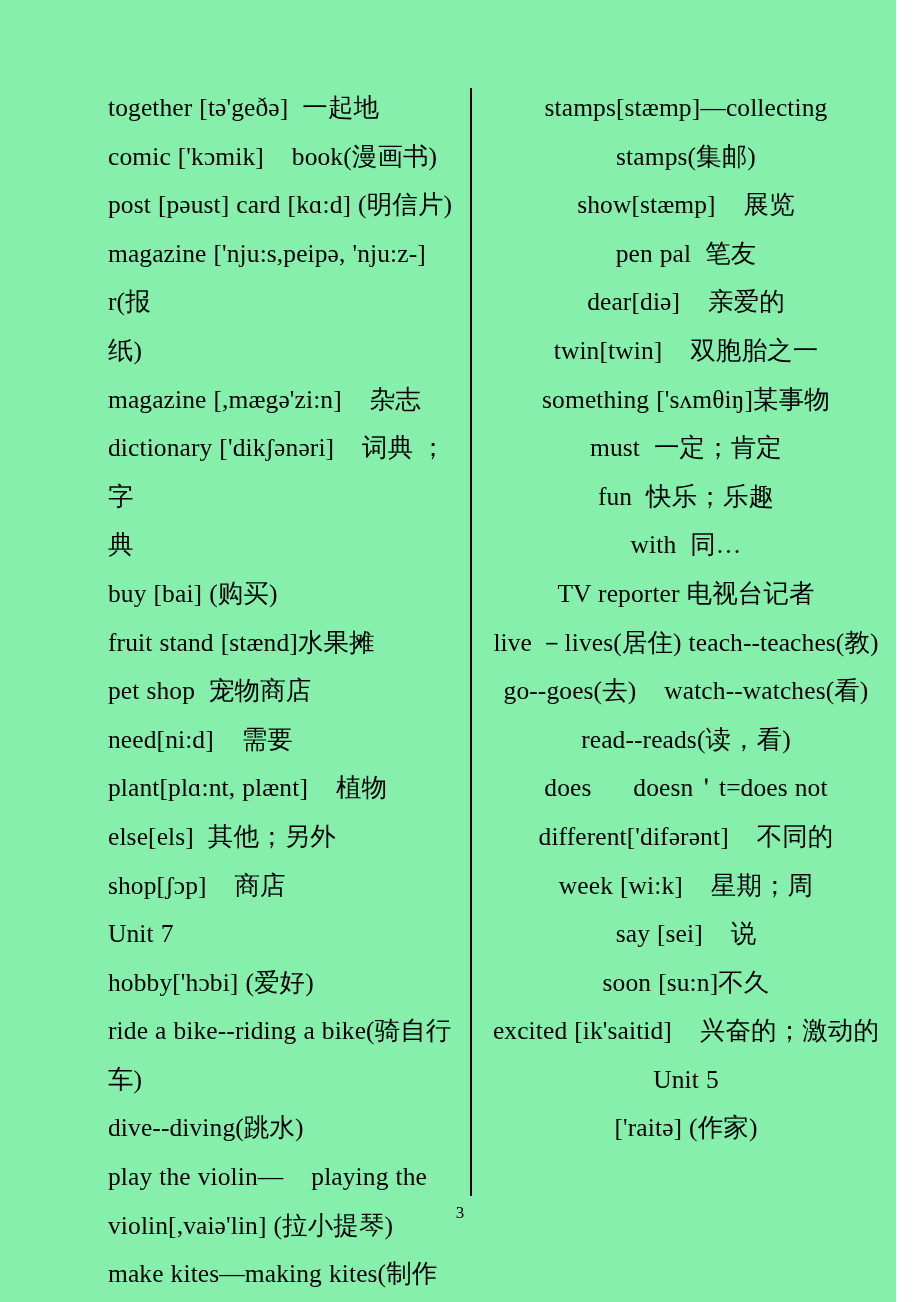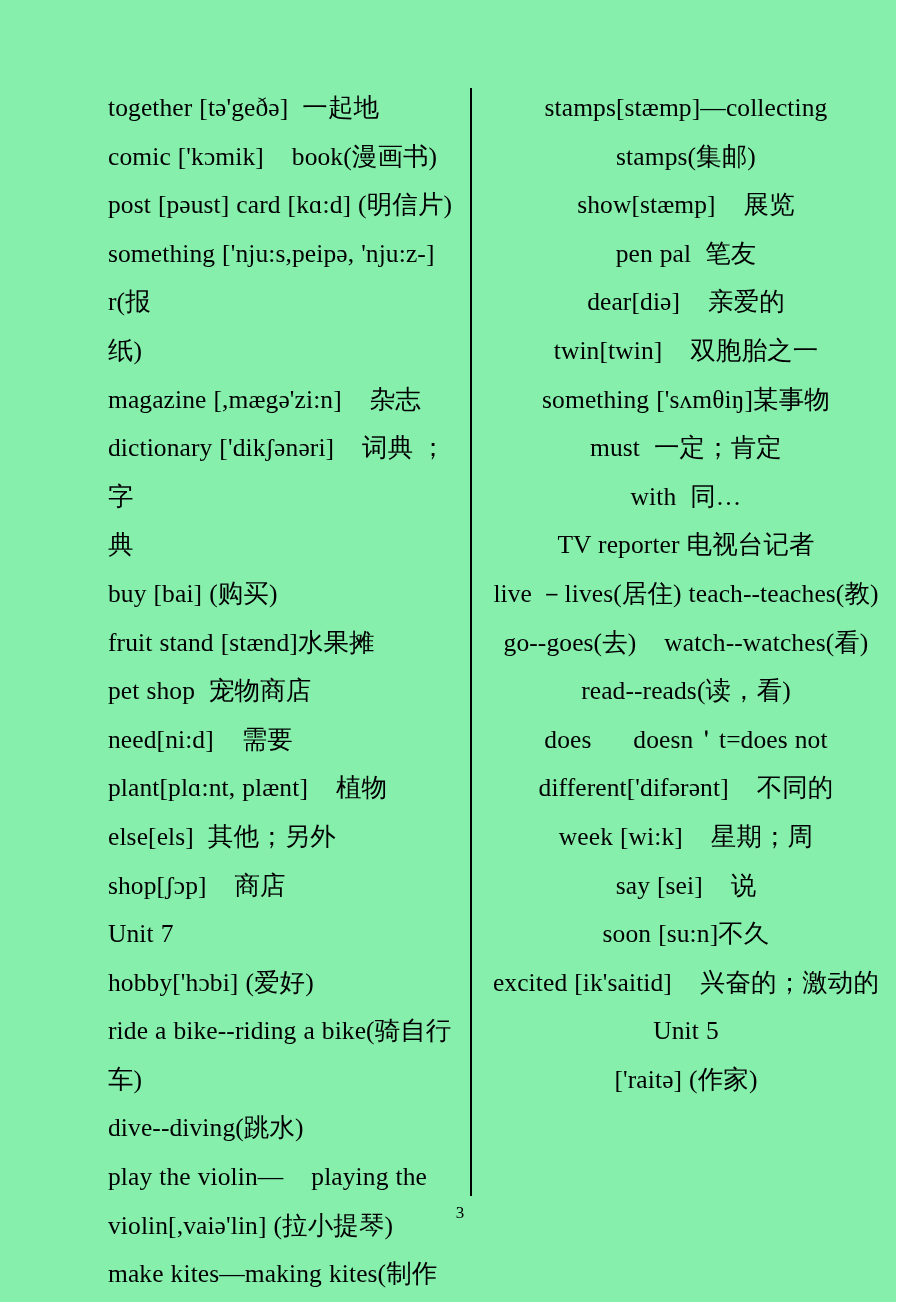--- a/index.html
+++ b/index.html
@@ -72,21 +72,21 @@
 <div id="page">
 
   <div id="col-divider"></div>
 
   <div id="columns">
 
     <div class="column" id="col-left">
       <div class="line">together [tə'geðə]  一起地</div>
       <div class="line">comic ['kɔmik]    book(漫画书)</div>
       <div class="line">post [pəust] card [kɑ:d] (明信片)</div>
-      <div class="line">something ['nju:s,peipə, 'nju:z-] r(报</div>
+      <div class="line">magazine ['nju:s,peipə, 'nju:z-] r(报</div>
       <div class="line">纸)</div>
       <div class="line">magazine [,mægə'zi:n]    杂志</div>
       <div class="line">dictionary ['dikʃənəri]    词典 ； 字</div>
       <div class="line">典</div>
       <div class="line">buy [bai] (购买)</div>
       <div class="line">fruit stand [stænd]水果摊</div>
       <div class="line">pet shop  宠物商店</div>
       <div class="line">need[ni:d]    需要</div>
       <div class="line">plant[plɑ:nt, plænt]    植物</div>
       <div class="line">else[els]  其他；另外</div>
@@ -103,20 +103,21 @@
 
     <div class="column" id="col-right">
       <div class="line">stamps[stæmp]—collecting</div>
       <div class="line">stamps(集邮)</div>
       <div class="line">show[stæmp]    展览</div>
       <div class="line">pen pal  笔友</div>
       <div class="line">dear[diə]    亲爱的</div>
       <div class="line">twin[twin]    双胞胎之一</div>
       <div class="line">something ['sʌmθiŋ]某事物</div>
       <div class="line">must  一定；肯定</div>
+      <div class="line">fun  快乐；乐趣</div>
       <div class="line">with  同…</div>
       <div class="line">TV reporter 电视台记者</div>
       <div class="line">live －lives(居住) teach--teaches(教)</div>
       <div class="line">go--goes(去)    watch--watches(看)</div>
       <div class="line">read--reads(读，看)</div>
       <div class="line">does      doesn＇t=does not</div>
       <div class="line">different['difərənt]    不同的</div>
       <div class="line">week [wi:k]    星期；周</div>
       <div class="line">say [sei]    说</div>
       <div class="line">soon [su:n]不久</div>

